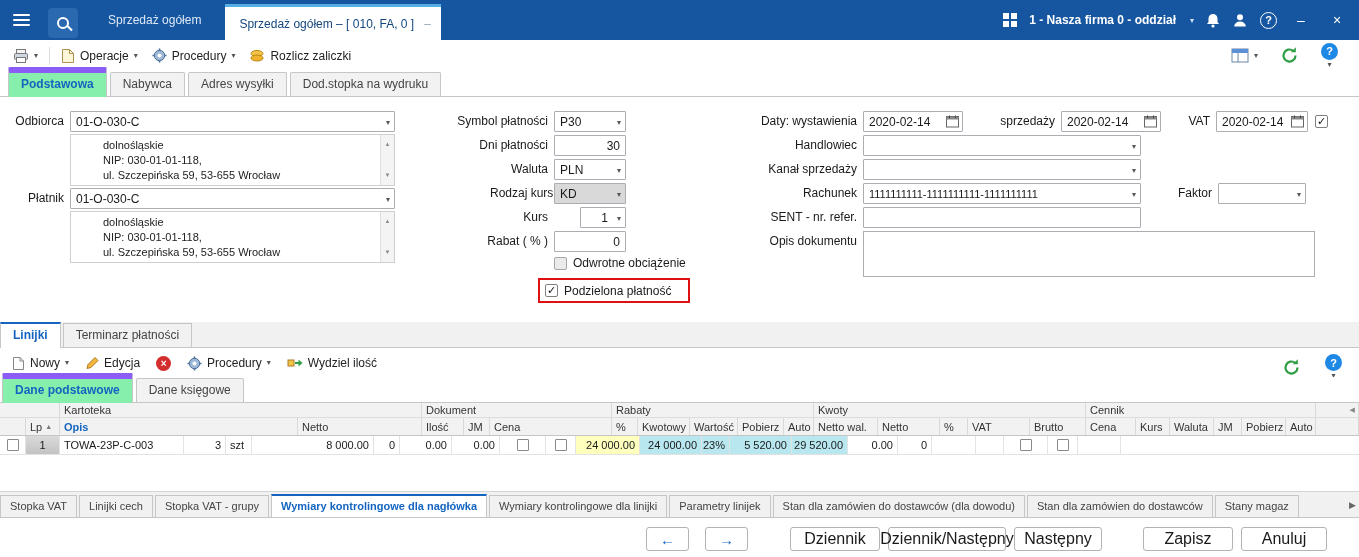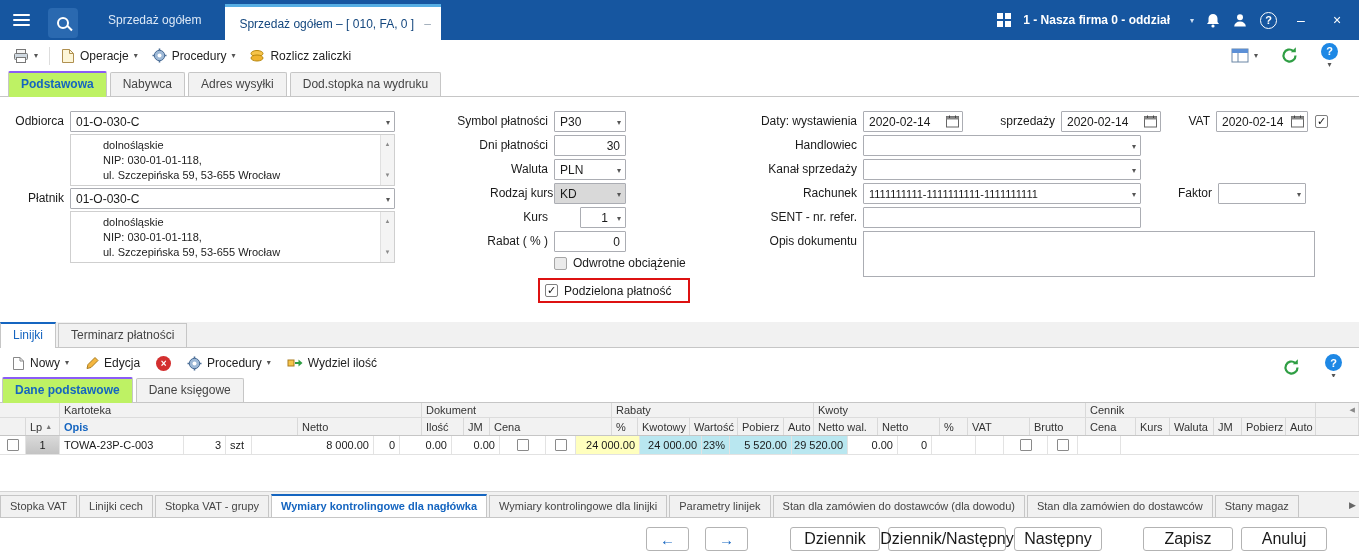--- a/index.html
+++ b/index.html
@@ -12,39 +12,39 @@
   .hamburger span{display:block;width:17px;height:2px;background:#fff;margin:3px 0;border-radius:1px}
   .search-bg{background:#2a69b0;border-radius:4px;width:30px;height:30px;display:flex;align-items:center;justify-content:center;margin-top:5px}
   .search-icon{position:relative;width:12px;height:12px;border:2px solid #fff;border-radius:50%;display:inline-block}
   .search-icon::after{content:"";position:absolute;width:7px;height:2px;background:#fff;transform:rotate(45deg);right:-6px;bottom:-2px}
   .doc-tab{display:flex;align-items:center;padding:0 16px;font-size:12px;color:#dce8f6;margin-left:8px;cursor:pointer;white-space:nowrap}
   .doc-tab.active{background:#fff;color:#14477e;border-top:3px solid #56aee4;margin-top:4px;padding:0 10px 0 14px;gap:10px}
   .tab-close{color:#9aa7b5;font-size:12px}
   .tb-right{margin-left:auto;display:flex;align-items:center;gap:12px;padding-right:10px}
   .winlogo{display:grid;grid-template-columns:6px 6px;grid-gap:2px;cursor:pointer}
   .winlogo i{width:6px;height:6px;background:#fff;display:block}
-  .company{display:flex;align-items:center;gap:20px;font-size:12px;font-weight:bold;cursor:pointer;white-space:nowrap}
+  .company{display:flex;align-items:center;gap:14px;font-size:12px;font-weight:bold;cursor:pointer;white-space:nowrap}
   .caret-w{font-size:8px;color:#cfe0f2}
   .tb-ic{display:flex;align-items:center;cursor:pointer}
   .tb-help{width:17px;height:17px;border:1px solid #fff;border-radius:50%;display:flex;align-items:center;justify-content:center;font-size:11px;font-weight:bold;cursor:pointer}
   .win-btn{width:24px;text-align:center;font-size:14px;cursor:pointer;color:#fff}
 
   
   .toolbar{position:absolute;top:40px;left:0;right:0;height:31px;background:#fff;display:flex;align-items:center;padding:0 6px}
   .tool-item{display:flex;align-items:center;gap:5px;padding:3px 7px;border-radius:3px;cursor:pointer;color:#222;white-space:nowrap}
   .dd-caret{font-size:8px;color:#555;line-height:1}
   .v-div{width:1px;height:18px;background:#ddd;margin:0 4px}
   .toolbar-right{margin-left:auto;display:flex;align-items:center;gap:8px;padding-right:8px}
   .help-circle{width:17px;height:17px;background:#1e88e5;color:#fff;border-radius:50%;display:flex;align-items:center;justify-content:center;font-size:11px;font-weight:bold}
   .help-stack{display:flex;flex-direction:column;align-items:center;gap:1px}
 
   
   .main-tabs{position:absolute;top:71px;left:0;right:0;height:26px;display:flex;align-items:flex-end;padding-left:8px;border-bottom:1px solid #c6c6c6}
   .mtab{padding:4px 12px 5px;background:#f2f2f2;border:1px solid #c6c6c6;border-bottom:none;margin-right:3px;font-size:12px;color:#444;cursor:pointer;border-radius:2px 2px 0 0;position:relative;white-space:nowrap}
-  .mtab.active{background:#bef264;color:#1565c0;font-weight:bold;border-top:2px solid #8b5cf6;top:1px;padding-bottom:6px}
+  .mtab.active{background:#86efac;color:#1565c0;font-weight:bold;border-top:6px solid #8b5cf6;top:1px;padding-bottom:6px}
 
   
   .form{position:absolute;top:97px;left:0;right:0;height:225px;background:#fff}
   .flabel{position:absolute;font-size:12px;color:#1a1a1a;text-align:right;white-space:nowrap}
   .combo,.datefield{position:absolute;height:21px;border:1px solid #abadb3;border-radius:1px;background:#fff;font-size:12px;display:flex;align-items:center;padding:0 17px 0 5px;cursor:pointer;white-space:nowrap;overflow:hidden}
   .combo .dd-caret{position:absolute;right:4px;top:7px}
   .combo.disabled{background:#d9d9d9}
   .datefield{padding:0 20px 0 5px}
   .datefield .cal{position:absolute;right:3px;top:3px}
   .tinput{position:absolute;height:21px;border:1px solid #abadb3;border-radius:1px;font-size:12px;padding:0 5px;font-family:inherit;color:#1a1a1a;background:#fff}
@@ -56,21 +56,21 @@
   .cb.checked .cb-mark{display:block}
   .cb.disabled{background:#ebebeb;border-color:#a5a5a5}
   .cb-row{position:absolute;display:flex;align-items:center;gap:6px;font-size:12px}
   .split-pay-box{position:absolute;left:538px;top:181px;width:152px;height:25px;border:2px solid #dd1111;display:flex;align-items:center;gap:6px;padding:0 5px;background:#fff}
   textarea.memo{position:absolute;border:1px solid #abadb3;resize:none;font-family:inherit;font-size:12px;padding:3px 5px}
 
   
   .lines-bar{position:absolute;top:322px;left:0;right:0;height:26px;background:#f1f1f1;border-bottom:1px solid #c6c6c6;display:flex;align-items:flex-end}
   .bar-tool{position:absolute;left:6px;top:4px;display:flex;align-items:center;gap:3px;cursor:pointer}
   .ltab{padding:4px 12px 5px;background:#f1f1f1;border:1px solid #c6c6c6;border-bottom:none;margin-right:2px;font-size:12px;color:#444;cursor:pointer;position:relative;white-space:nowrap}
-  .ltab.active{background:#fff;color:#1565c0;font-weight:normal;border-top:2px solid #1565c0;top:1px;padding-bottom:6px}
+  .ltab.active{background:#fff;color:#1565c0;font-weight:bold;border-top:2px solid #1565c0;top:1px;padding-bottom:6px}
   .lines-bar .ltab:first-of-type{margin-left:40px}
   .lines-toolbar{position:absolute;top:349px;left:0;right:0;height:28px;background:#fff;display:flex;align-items:center;padding-left:5px;gap:2px}
   .lt-right{position:absolute;right:10px;top:2px;display:flex;align-items:center;gap:10px}
   .del-circle{width:15px;height:15px;background:#d32f2f;border-radius:50%;color:#fff;font-size:10px;font-weight:bold;display:flex;align-items:center;justify-content:center}
   .subtabs{position:absolute;top:377px;left:0;right:0;height:26px;display:flex;align-items:flex-end;padding-left:2px;border-bottom:1px solid #c6c6c6;background:#fff}
 
   
   .grid{position:absolute;top:403px;left:0;right:0;font-size:11px}
   .grp-row{display:flex;height:15px;background:#f2f2f2;border-bottom:1px solid #dcdcdc;color:#333}
   .grp{border-right:1px solid #d9d9d9;padding:1px 4px;white-space:nowrap;overflow:hidden;position:relative}

